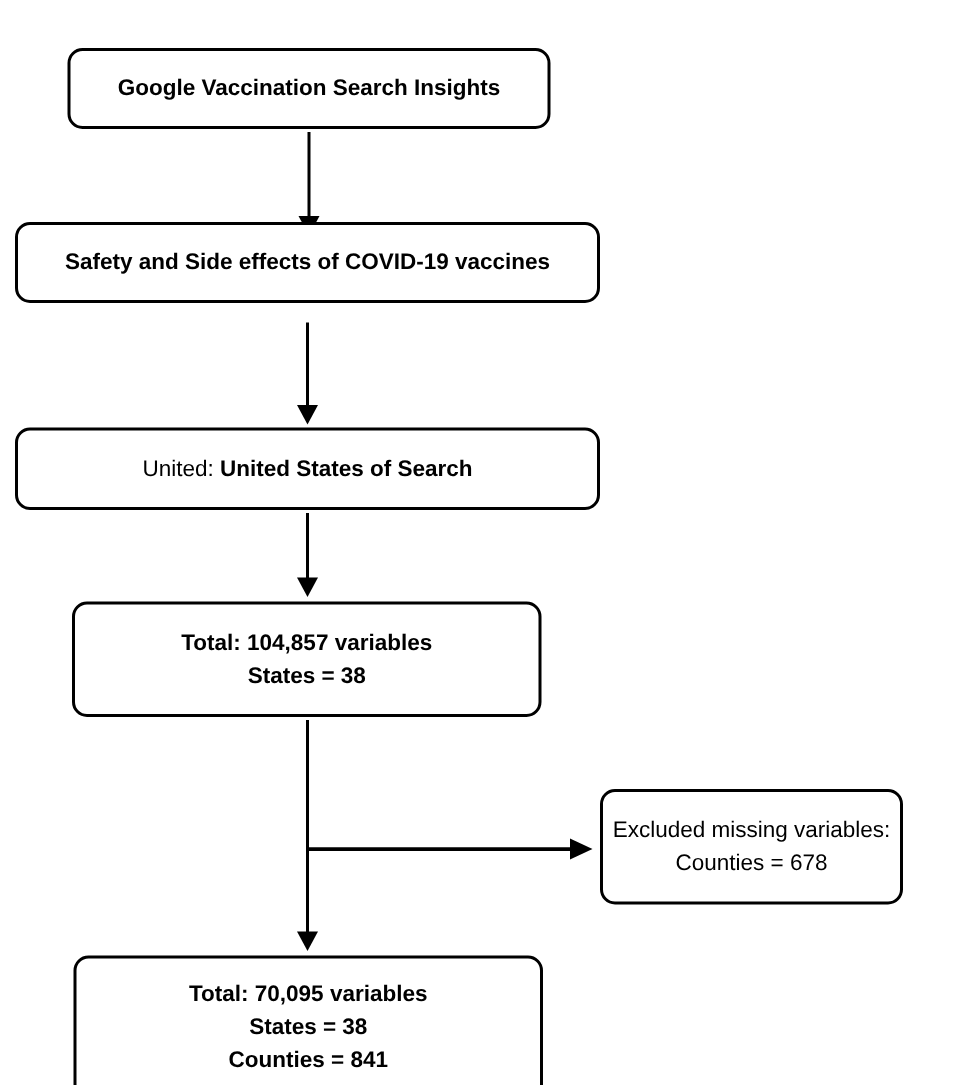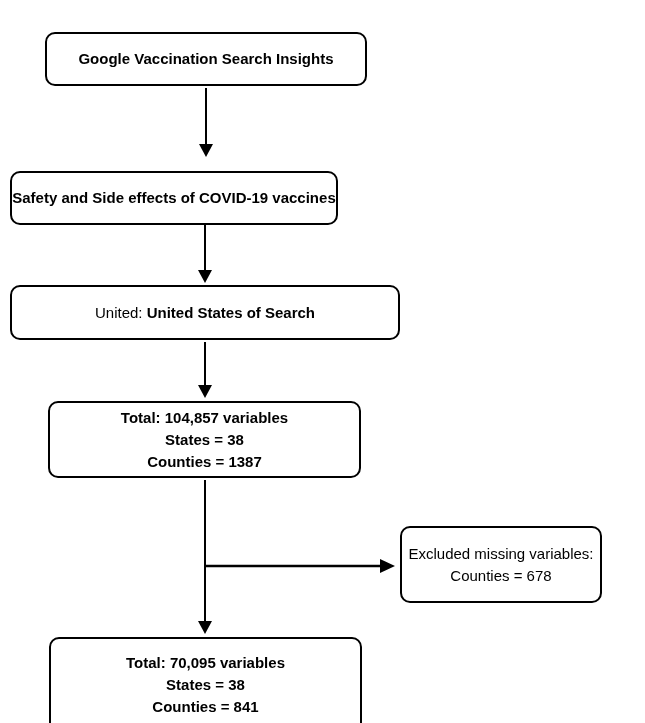--- a/index.html
+++ b/index.html
@@ -29,21 +29,21 @@
     justify-content: center;
     text-align: center;
     font-size: 15px;
     line-height: 22px;
   }
   .bold { font-weight: 700; }
   .regular { font-weight: 400; }
 
   
   #box-source        { left: 45px;  top: 12px;  width: 322px; height: 54px; }
-  #box-topic         { left: 10px;  top: 151px; width: 328px; height: 54px; }
+  #box-topic         { left: 10px;  top: 128px; width: 390px; height: 54px; }
   #box-country       { left: 10px;  top: 265px; width: 390px; height: 55px; }
   #box-total-initial { left: 48px;  top: 381px; width: 313px; height: 77px; align-items: center; }
   #box-excluded      { left: 400px; top: 506px; width: 202px; height: 77px; }
   #box-total-final   { left: 49px;  top: 617px; width: 313px; height: 96px; }
 
   #arrow-layer {
     position: absolute;
     left: 0; top: 0;
     width: 645px;
     height: 723px;
@@ -87,21 +87,20 @@
     <span class="line-part">Safety and Side effects of COVID-19 vaccines</span>
   </div>
 
   <div id="box-country" class="flow-box regular">
     <span class="line-part"><span class="regular">United: </span><span class="bold">United States of Search</span></span>
   </div>
 
   <div id="box-total-initial" class="flow-box bold">
     <span class="line-part">Total: 104,857 variables</span>
     <span class="line-part">States = 38</span>
-    <span class="line-part">Counties = 1387</span>
   </div>
 
   <div id="box-excluded" class="flow-box regular">
     <span class="line-part">Excluded missing variables:</span>
     <span class="line-part">Counties = 678</span>
   </div>
 
   <div id="box-total-final" class="flow-box bold">
     <span class="line-part">Total: 70,095 variables</span>
     <span class="line-part">States = 38</span>

